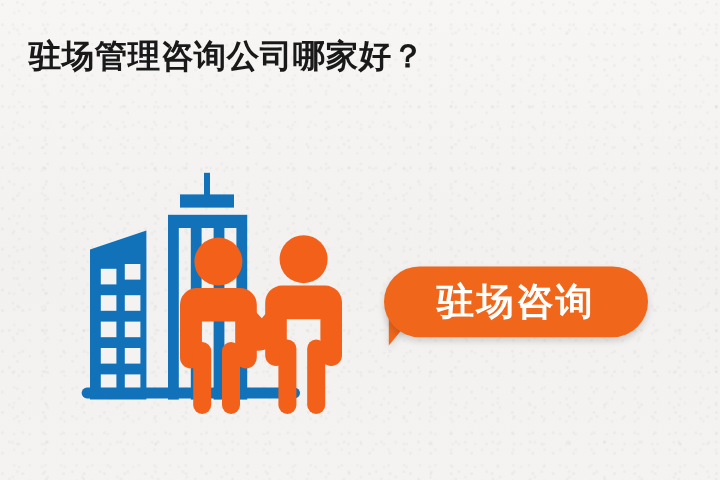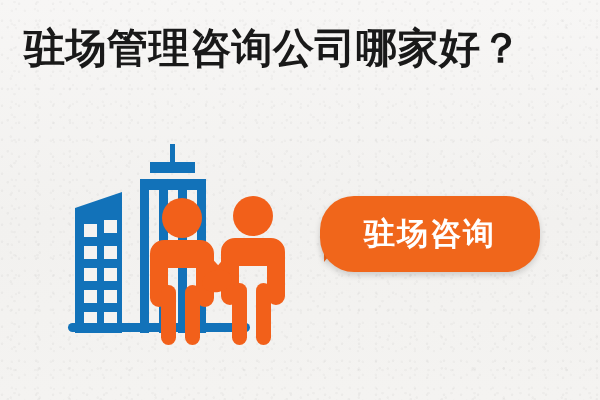--- a/index.html
+++ b/index.html
@@ -39,21 +39,21 @@
 
   
   #headline {
     position: absolute;
     left: 24px;
     top: 22px;
     width: 552px;
   }
   .headline-line {
     display: block;
-    font-size: 41px;
+    font-size: 27px;
     line-height: 52px;
     font-weight: 700;
     color: #191919;
     letter-spacing: 0.5px;
     white-space: nowrap;
     font-family: "DejaVu Sans", "Liberation Sans", sans-serif;
   }
 
   
   #illustration {
@@ -62,23 +62,23 @@
     top: 140px;
     width: 240px;
     height: 205px;
   }
   #illustration svg { display: block; }
 
   
   #badge {
     position: absolute;
     left: 320px;
-    top: 196px;
+    top: 222px;
     width: 220px;
-    height: 76px;
+    height: 59px;
   }
   #badge-shape {
     position: absolute;
     inset: 0;
     background: #f0661b;
     border-radius: 34px;
     box-shadow: 0 3px 6px rgba(0,0,0,0.16);
   }
   #badge-tail {
     position: absolute;

